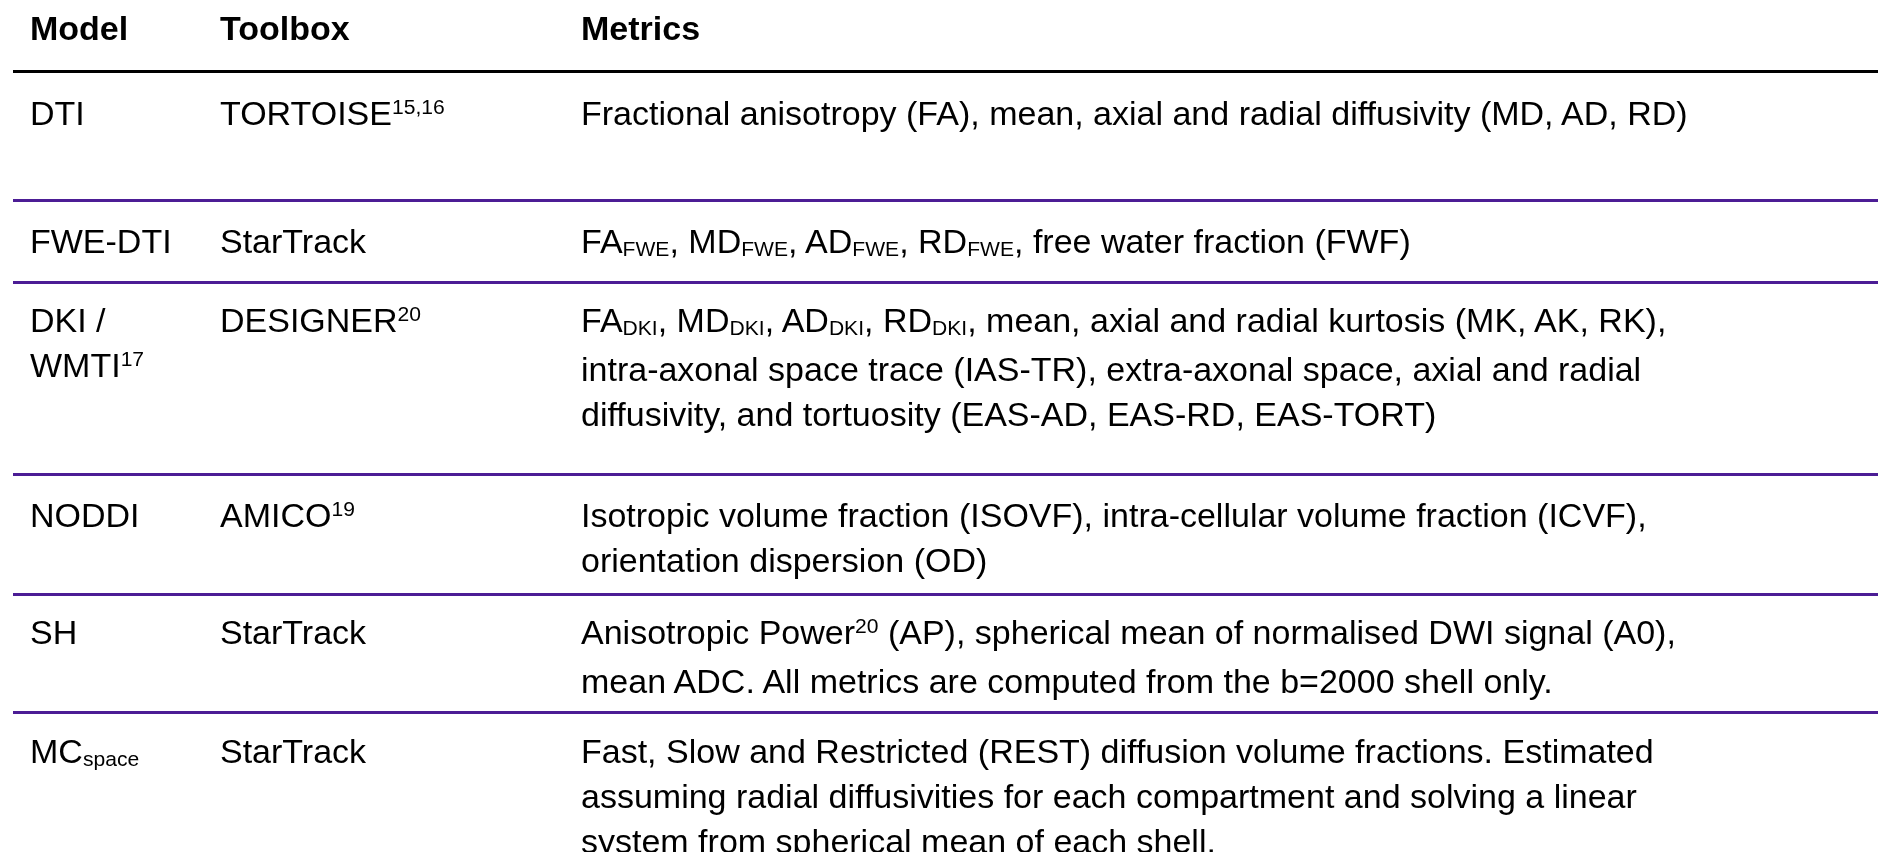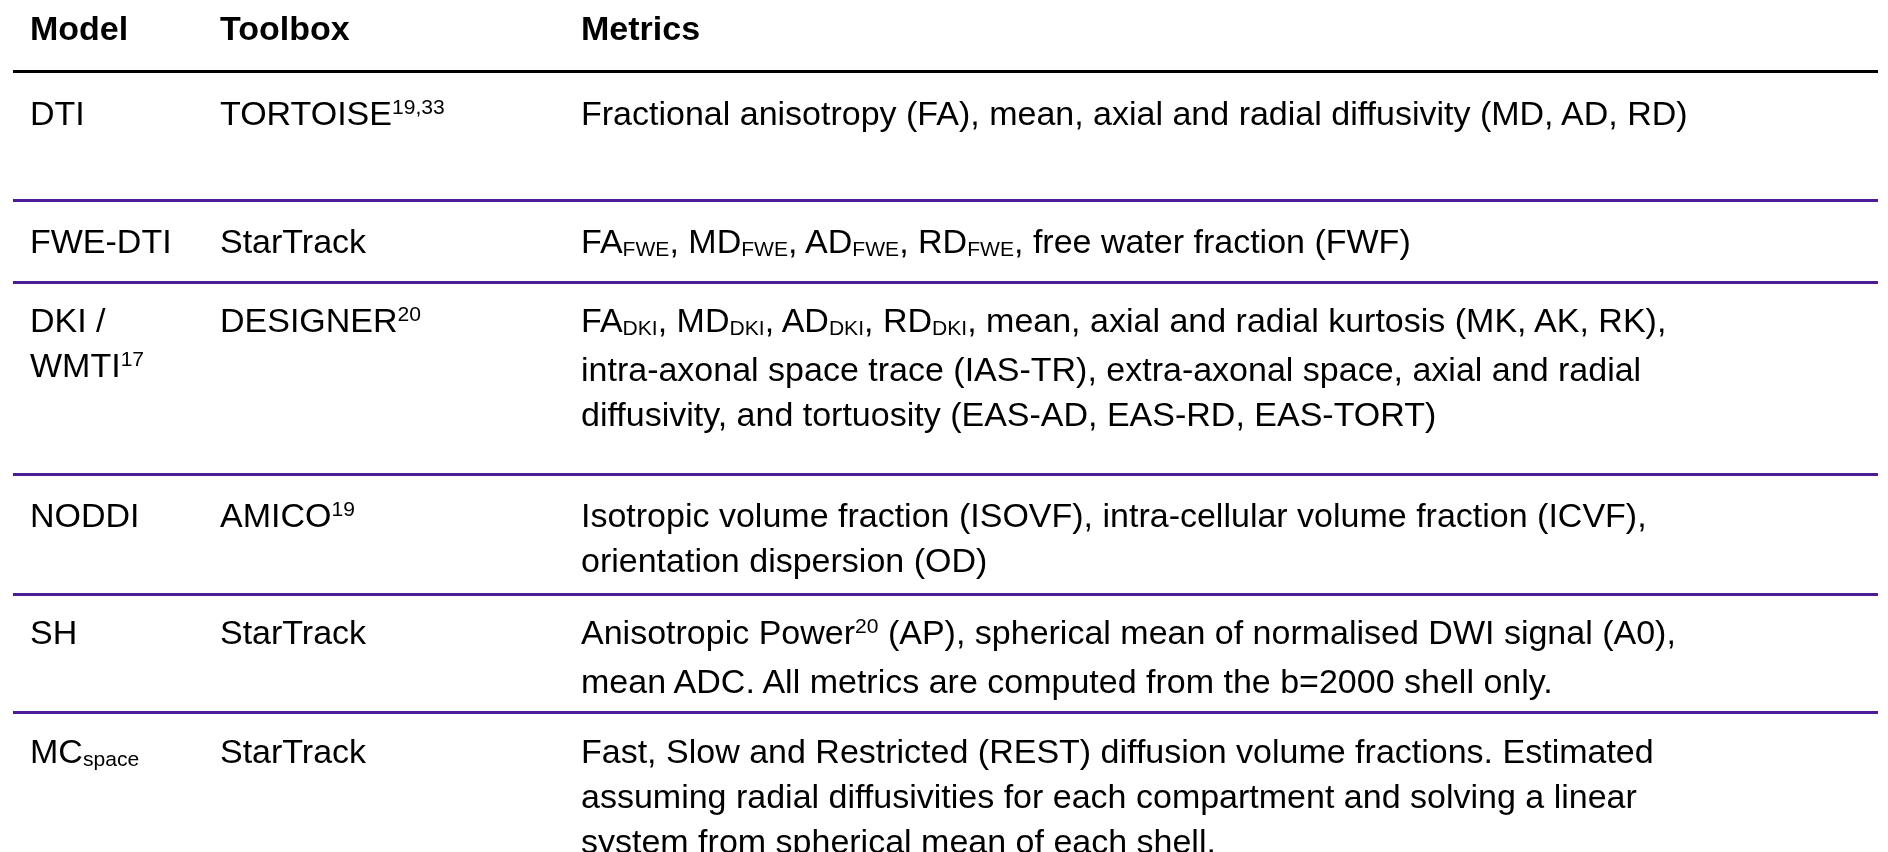--- a/index.html
+++ b/index.html
@@ -90,21 +90,21 @@
       <th class="h-toolbox">Toolbox</th>
       <th class="h-metrics">Metrics</th>
     </tr>
   </thead>
   <tbody>
     <tr class="row-1">
       <td class="cell-model">
           <div class="tline"><span>DTI</span></div>
         </td>
       <td class="cell-toolbox">
-          <div class="tline"><span>TORTOISE</span><sup class="seg-sup">19,33</sup></div>
+          <div class="tline"><span>TORTOISE</span><sup class="seg-sup">15,16</sup></div>
         </td>
       <td class="cell-metrics">
           <div class="tline"><span>Fractional anisotropy (FA), mean, axial and radial diffusivity (MD, AD, RD)</span></div>
         </td>
     </tr>
     <tr class="row-2">
       <td class="cell-model">
           <div class="tline"><span>FWE-DTI</span></div>
         </td>
       <td class="cell-toolbox">

